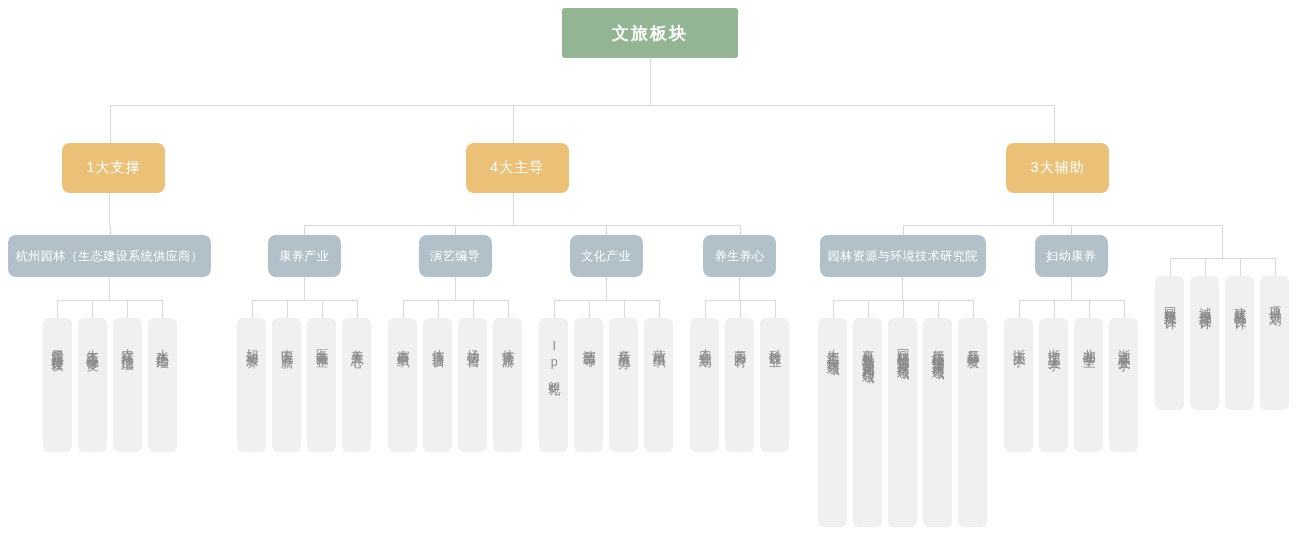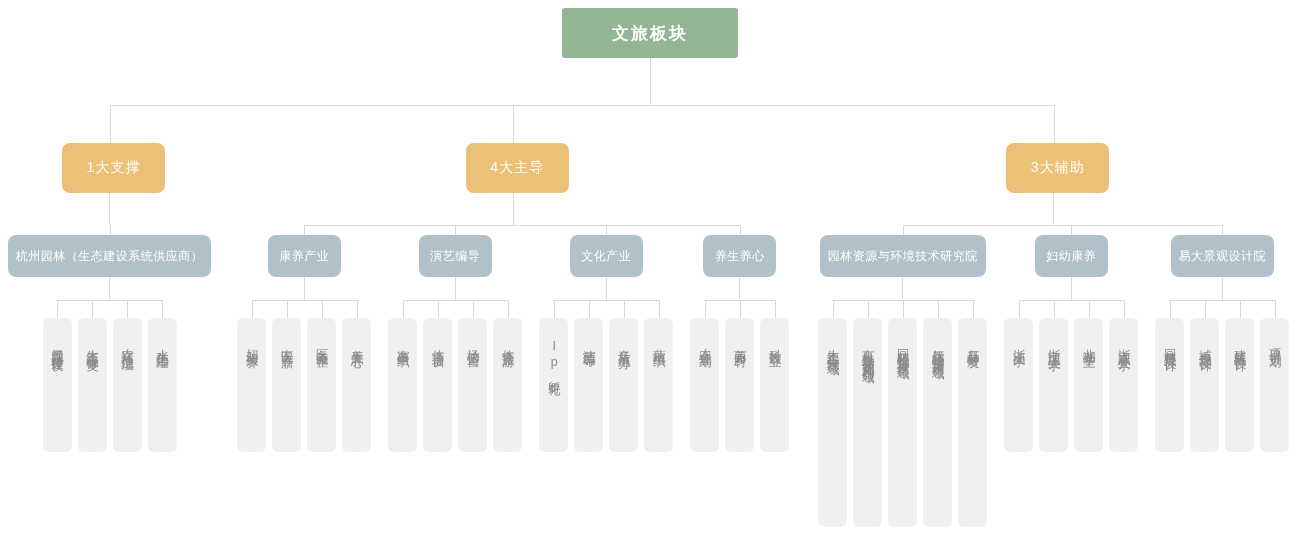--- a/index.html
+++ b/index.html
@@ -344,21 +344,20 @@
                       <div class="leaf">
                         <span class="vtext">浙江农林大学</span>
                       </div>
                     </div>
                 </div>
               </div>
             </div>
 
             <div class="cw g-wrap">
               <div class="subtree">
-                <div class="node l3-node">易大景观设计院</div>
                 <div class="vline down3"></div>
                 <div class="children">
                   <div class="cw l-wrap">
                       <div class="leaf">
                         <span class="vtext">园林景观设计</span>
                       </div>
                     </div>
                   <div class="cw l-wrap">
                       <div class="leaf">
                         <span class="vtext">域乡规划设计</span>

